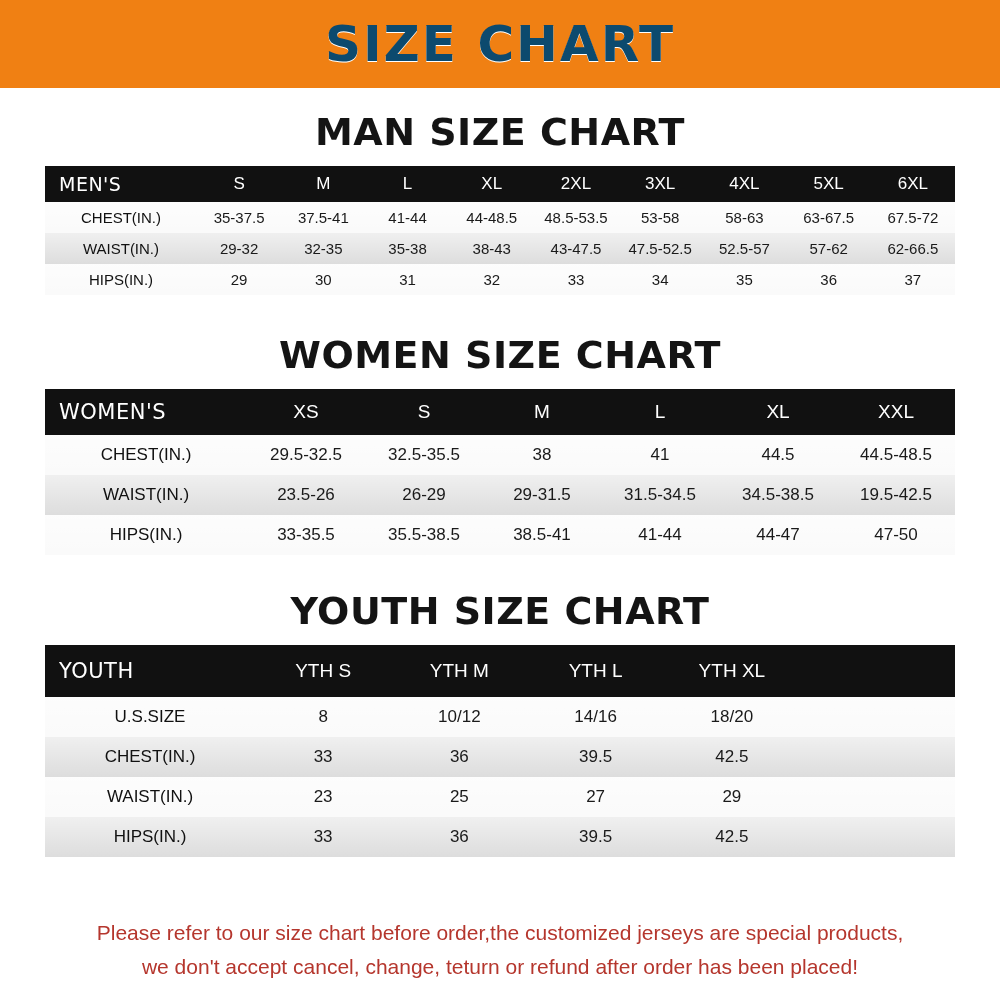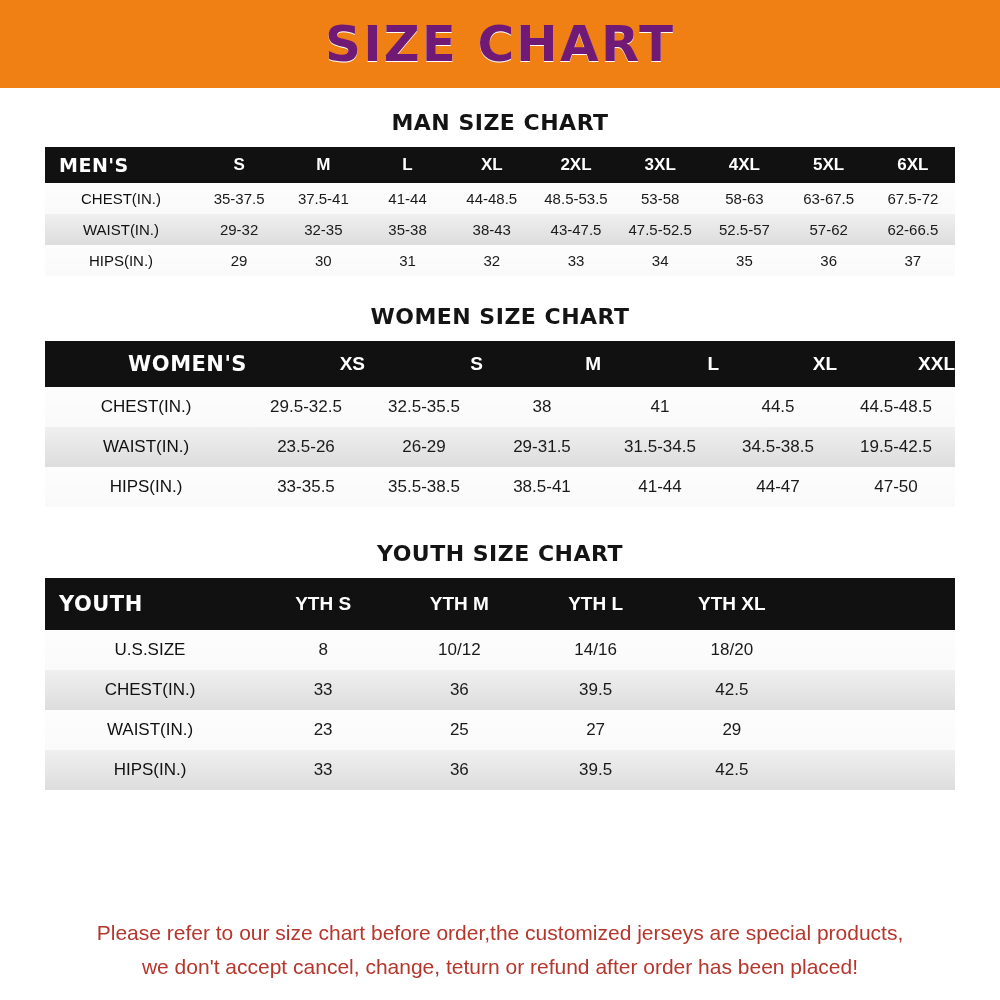--- a/index.html
+++ b/index.html
@@ -27,35 +27,35 @@
     background: #f08013;
     display: flex;
     align-items: center;
     justify-content: center;
   }
   .banner-title {
     font-family: "DejaVu Sans", sans-serif;
     font-weight: bold;
     font-size: 50px;
     letter-spacing: 2px;
-    color: #701a75;
+    color: #0c4a6e;
     text-shadow: 0 1px 0 #ffffff;
   }
 
   
   .section-title {
     text-align: center;
     font-family: "DejaVu Sans", sans-serif;
     font-weight: bold;
-    font-size: 22px;
+    font-size: 38px;
     color: #141414;
     letter-spacing: 0.5px;
   }
   .sec-men-title   { margin-top: 22px; }
-  .sec-women-title { margin-top: 28px; }
+  .sec-women-title { margin-top: 38px; }
   .sec-youth-title { margin-top: 34px; text-align: center; }
 
   
   .tbl-wrap {
     margin: 12px auto 0 auto;
     width: 910px;
   }
   table.size {
     border-collapse: collapse;
     width: 100%;
@@ -63,21 +63,21 @@
   }
   table.size td, table.size th {
     padding: 0;
     text-align: center;
     font-family: "Liberation Sans", sans-serif;
   }
   
   tr.hdr td {
     background: #111111;
     color: #ffffff;
-    font-weight: bold;
+    font-weight: normal;
     height: 36px;
     font-size: 17px;
     vertical-align: middle;
   }
   tr.hdr td.rowlab {
     text-align: left;
     padding-left: 14px;
     font-family: "DejaVu Sans", sans-serif;
     font-size: 19px;
     letter-spacing: 0.5px;
@@ -95,21 +95,21 @@
     text-align: center;
   }
   tr.r-light td { background: #fafafa; }
   tr.r-gray  td { background: #dddddd; }
 
   
   .tbl-wrap.men tr.body td { background-image: linear-gradient(to bottom, rgba(255,255,255,0.55), rgba(255,255,255,0)); }
   .tbl-wrap.women tr.body td { background-image: linear-gradient(to bottom, rgba(255,255,255,0.55), rgba(255,255,255,0)); }
   .tbl-wrap.youth tr.body td { background-image: linear-gradient(to bottom, rgba(255,255,255,0.55), rgba(255,255,255,0)); }
 
-  .tbl-wrap.women tr.hdr td { height: 46px; font-size: 19px; text-align: right; }
+  .tbl-wrap.women tr.hdr td { height: 46px; font-size: 19px; }
   .tbl-wrap.women tr.body td { height: 40px; font-size: 17px; }
   .tbl-wrap.women tr.hdr td.rowlab { font-size: 21px; }
 
   .tbl-wrap.youth tr.hdr td { height: 52px; font-size: 19px; }
   .tbl-wrap.youth tr.body td { height: 40px; font-size: 17px; }
   .tbl-wrap.youth tr.hdr td.rowlab { font-size: 21px; }
 
   
   .footer-note {
     position: absolute;

